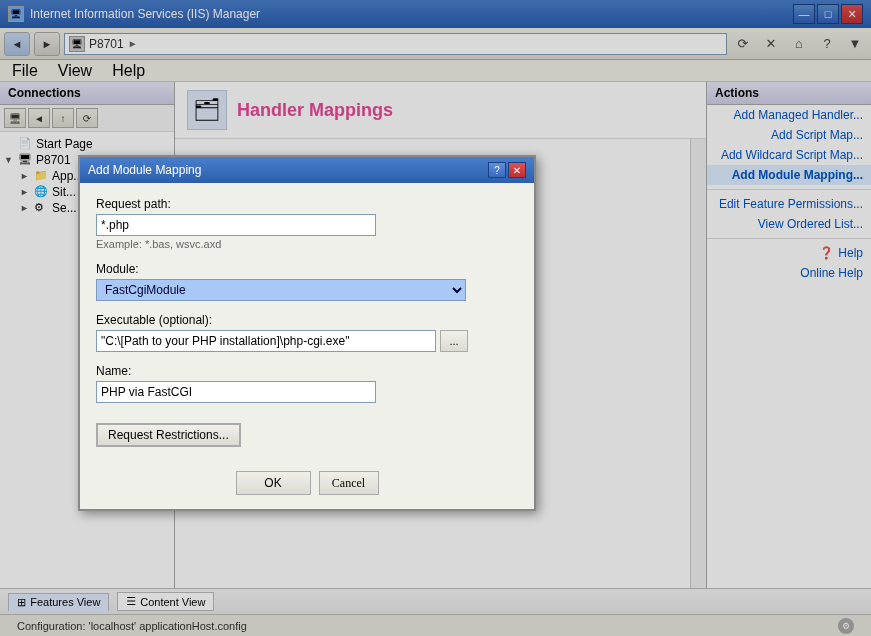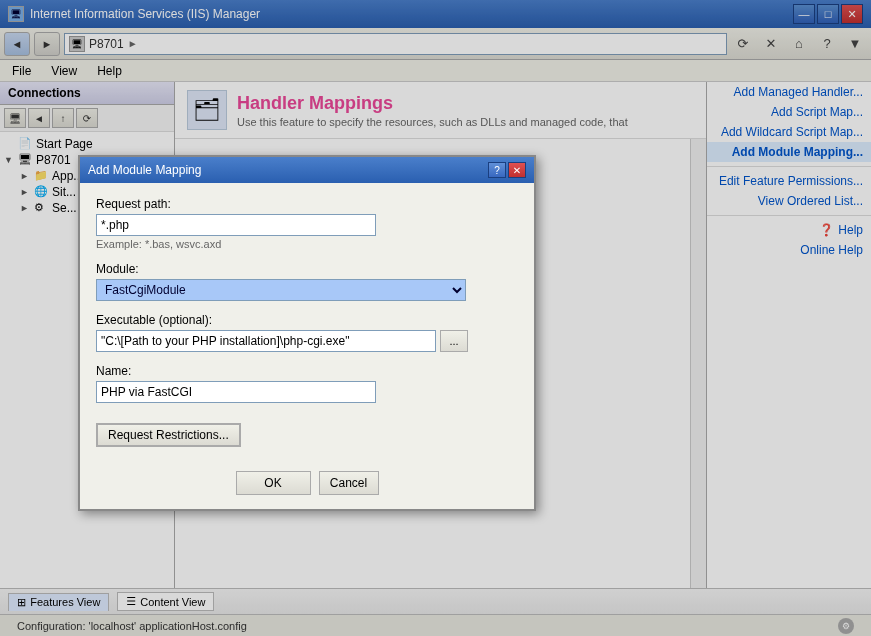--- a/index.html
+++ b/index.html
@@ -109,21 +109,21 @@
       height: 22px;
       display: flex;
       align-items: center;
       padding: 0 4px;
       border-bottom: 1px solid #ccc;
       gap: 4px;
     }
     .menu-item {
       padding: 2px 8px;
       cursor: pointer;
-      font-size: 12px;
+      font-size: 16px;
       color: #000;
     }
 
     
     .main-layout {
       display: flex;
       height: calc(636px - 28px - 32px - 22px - 26px - 22px);
       
     }
 
@@ -420,21 +420,21 @@
       font-size: 12px;
       cursor: pointer;
       font-family: inherit;
     }
     .dialog-cancel-btn {
       width: 60px; height: 24px;
       background: linear-gradient(to bottom, #f0f0e8, #dcdbd3);
       border: 1px solid #aaa;
       font-size: 12px;
       cursor: pointer;
-      font-family: Liberation Sans, sans-serif;
+      font-family: Liberation Serif, serif;
     }
   </style>
 </head>
 <body>
 
 <div class="title-bar">
   <div class="title-bar-left">
     <div class="title-icon">🖥</div>
     <span class="title-text">Internet Information Services (IIS) Manager</span>
   </div>
@@ -507,29 +507,29 @@
         </div>
       </div>
     </div>
   </div>
 
   <div class="content-area">
     <div class="content-header">
       <div class="content-header-icon">🗂</div>
       <div>
         <div class="content-title">Handler Mappings</div>
-        <div class="content-subtitle">Use this feature to specify the resources, such as DLLs and managed code, that</div>
       </div>
     </div>
     <div class="content-body">
       <div class="scroll-bar"></div>
     </div>
   </div>
 
   <div class="actions-panel">
+    <div class="actions-header">Actions</div>
     <div class="action-item">
       <span>Add Managed Handler...</span>
     </div>
     <div class="action-item">
       <span>Add Script Map...</span>
     </div>
     <div class="action-item">
       <span>Add Wildcard Script Map...</span>
     </div>
     <div class="action-item active-item">

